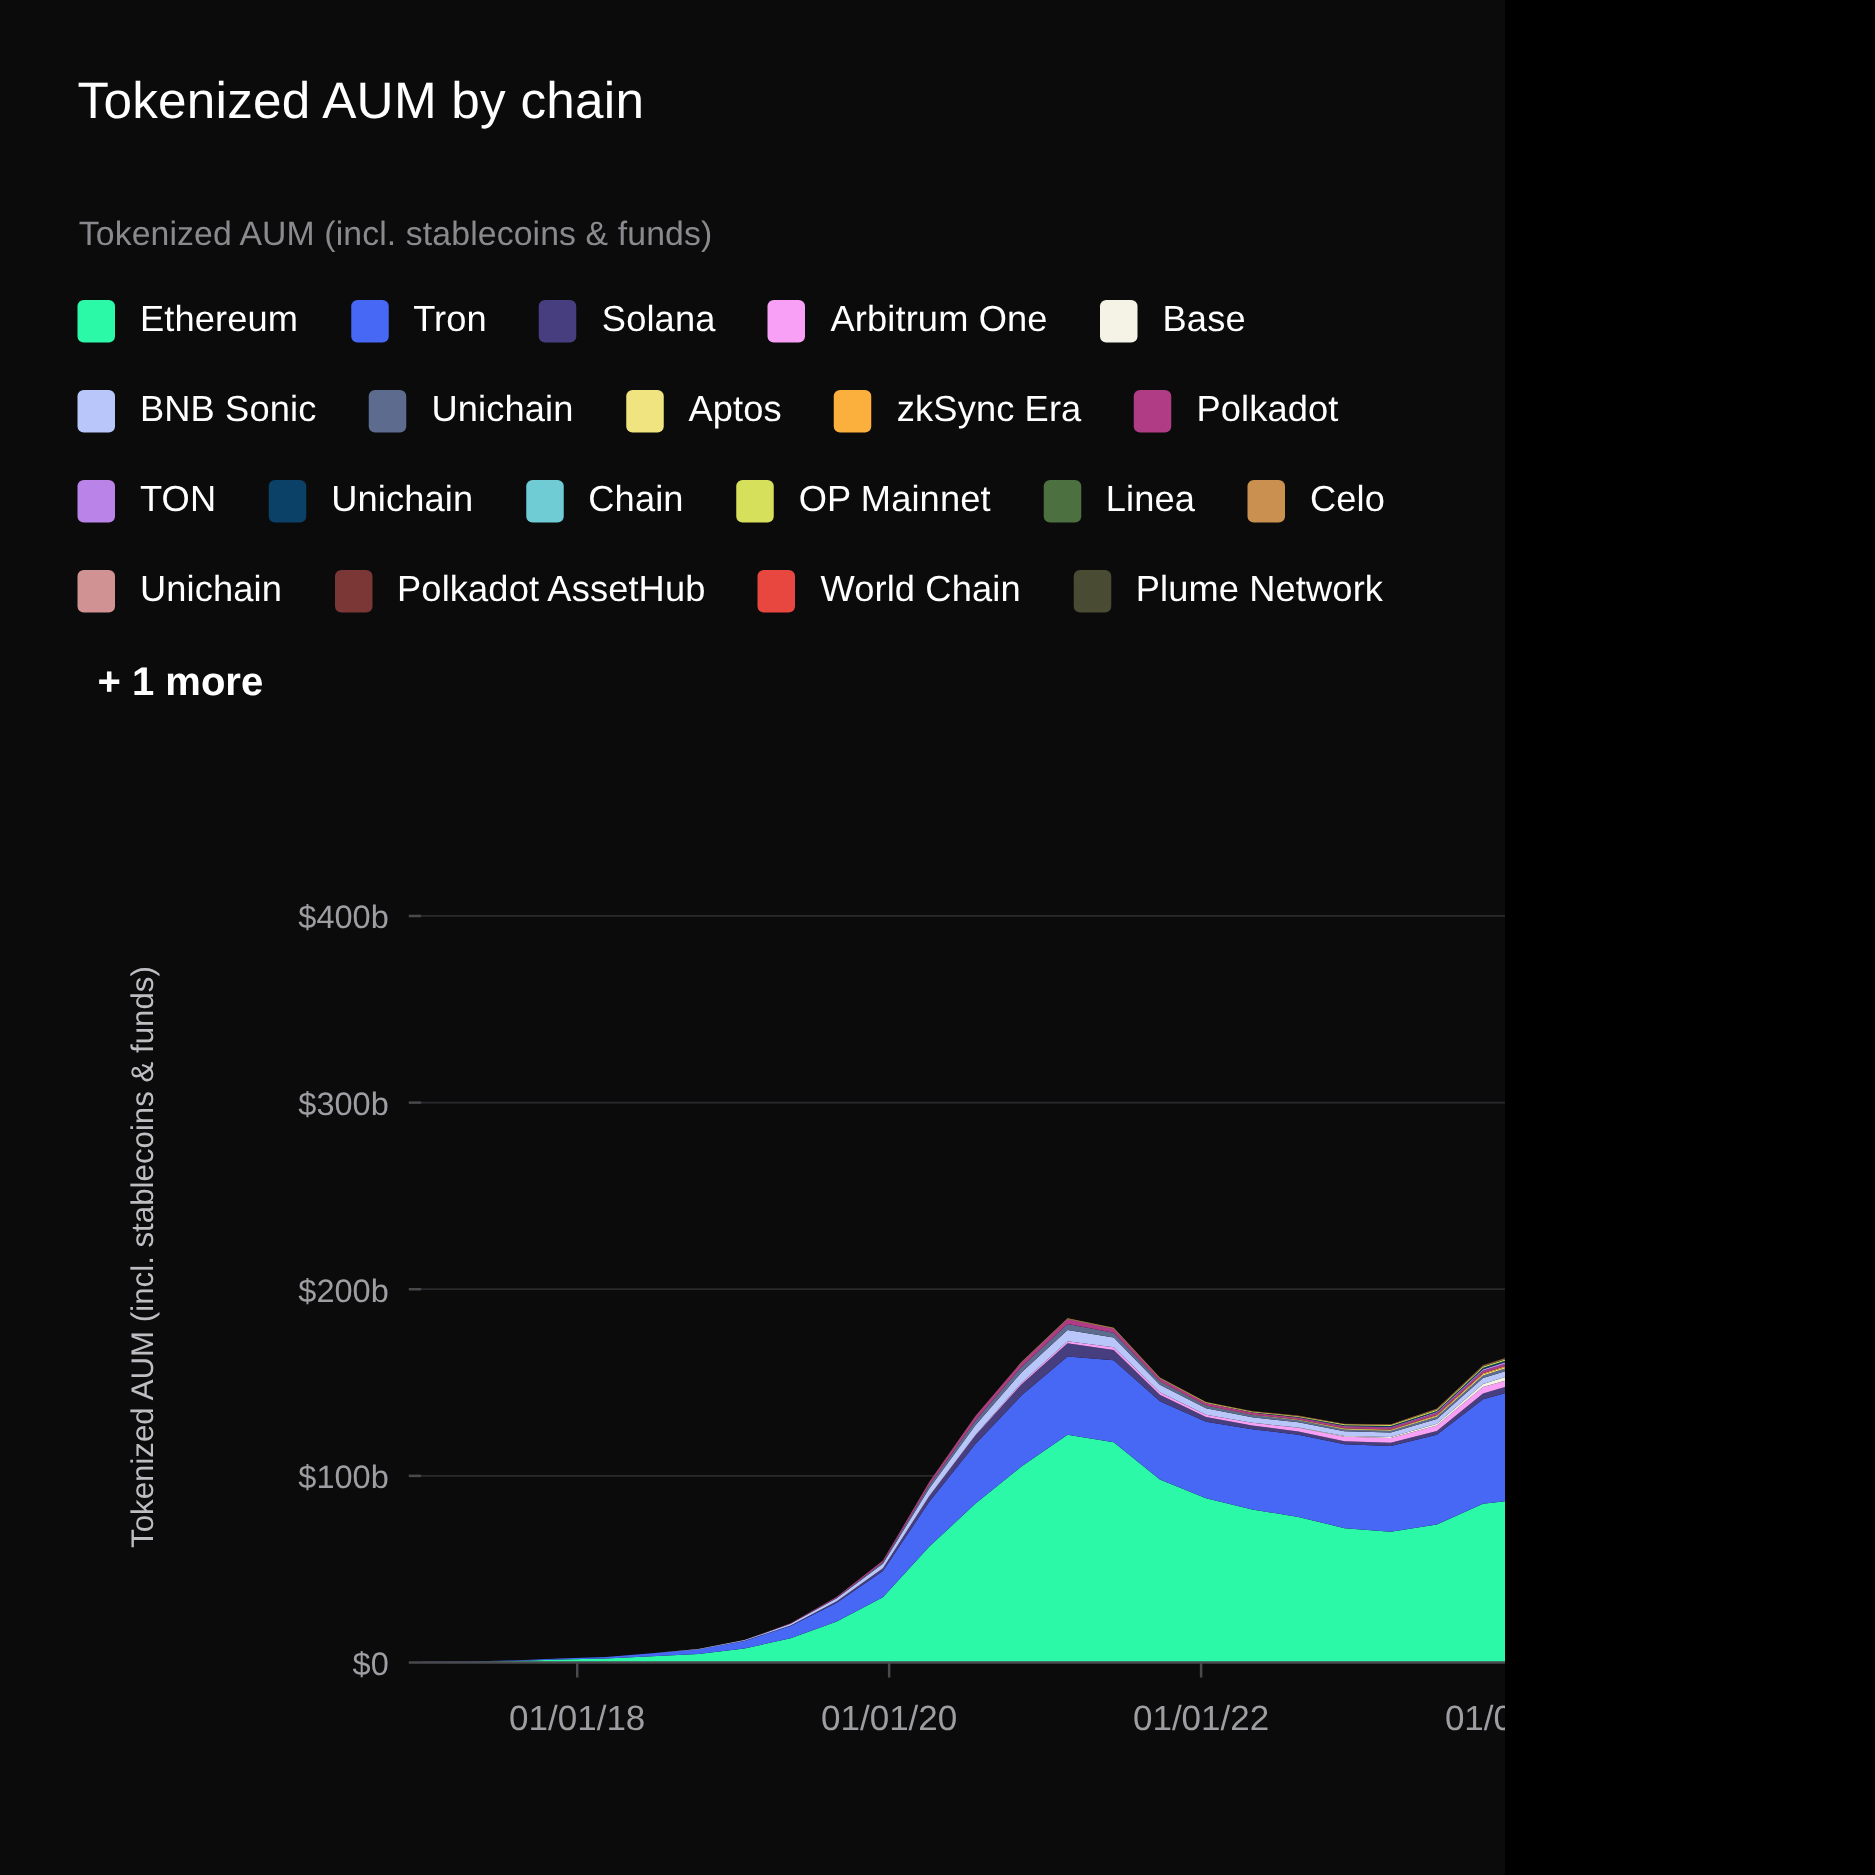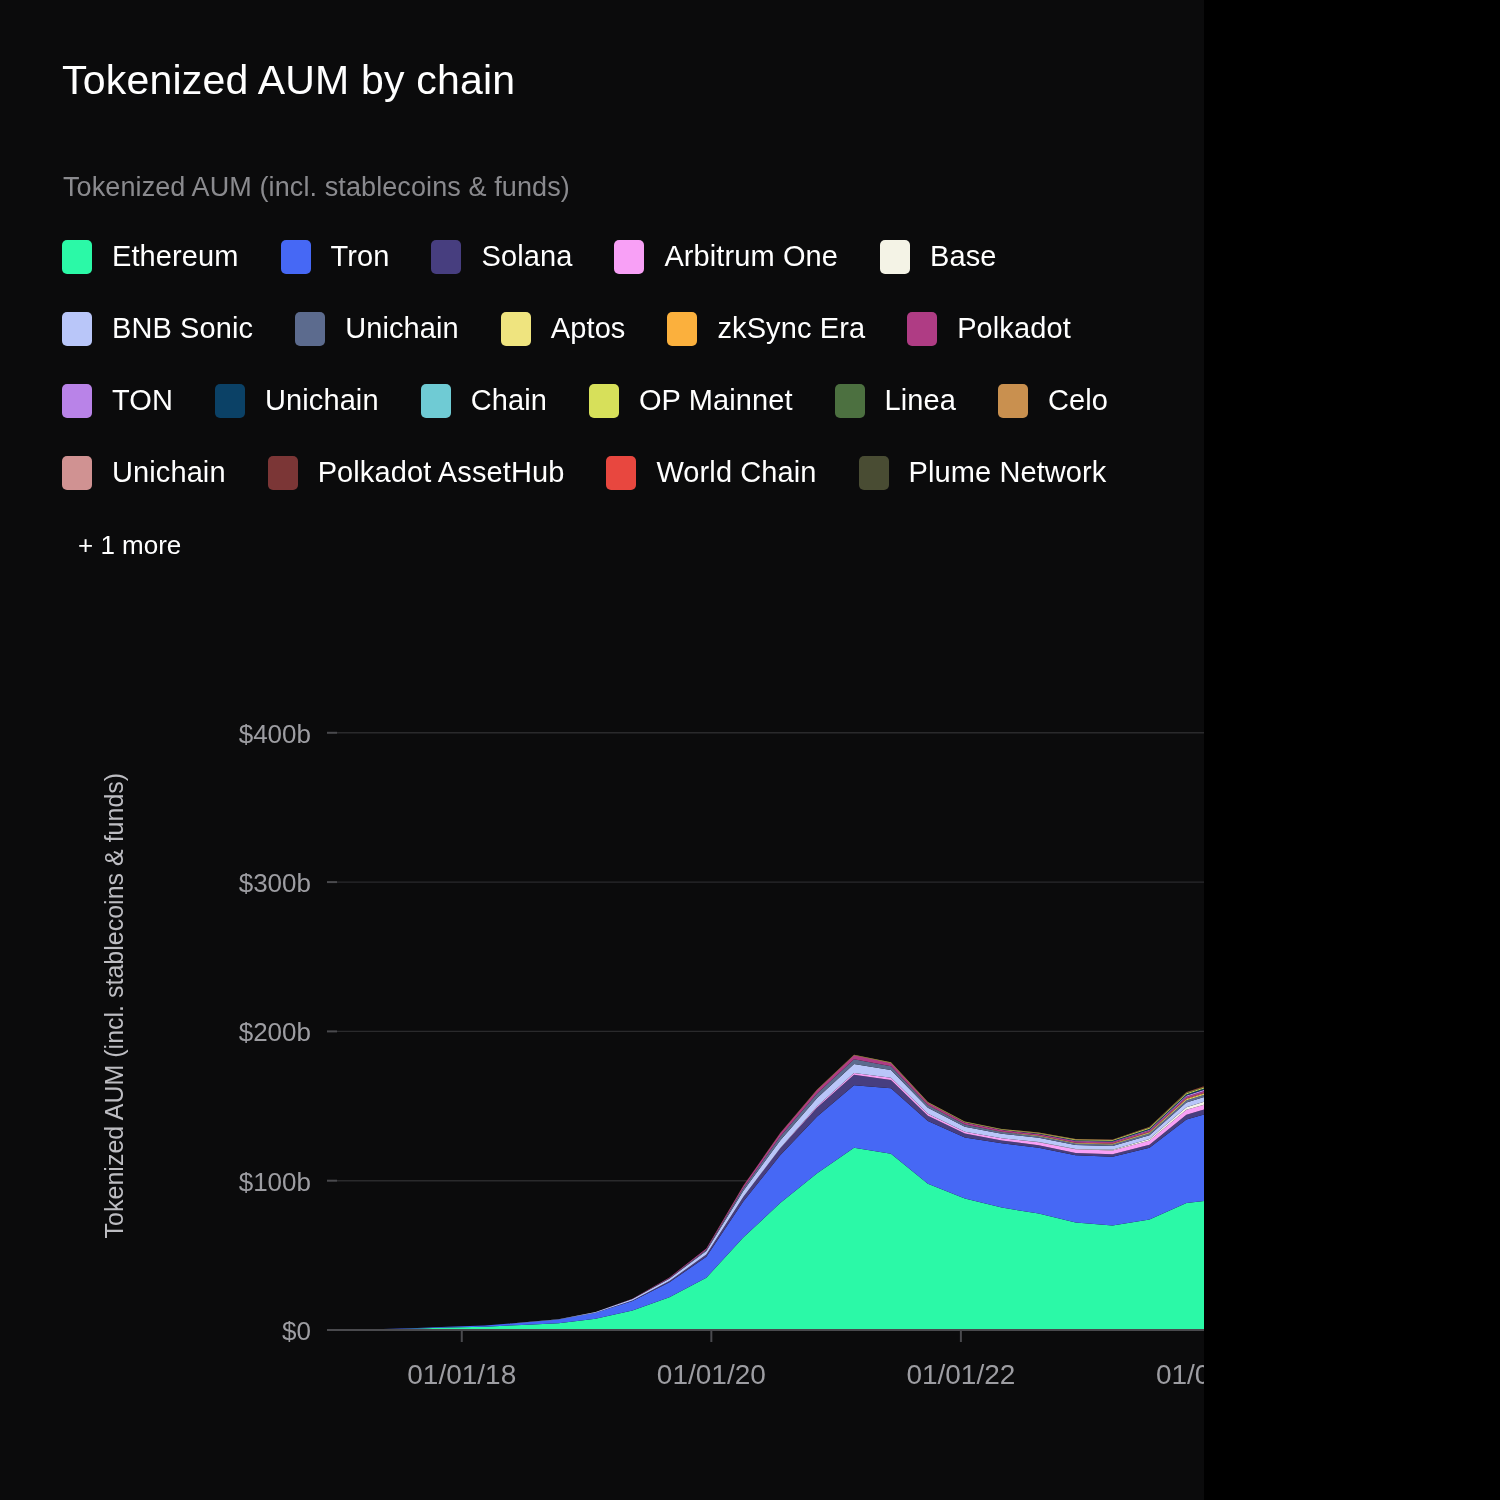--- a/index.html
+++ b/index.html
@@ -73,23 +73,23 @@
     font-size: 29px;
     color: #FFFFFF;
     font-weight: 400;
     letter-spacing: 0.1px;
   }
   #more-row {
     margin-top: 4px;
     padding-left: 16px;
   }
   #more-label {
-    font-size: 26px;
+    font-size: 32px;
     color: #FFFFFF;
-    font-weight: 400;
+    font-weight: 700;
   }
 
   
   #plot-wrap {
     position: absolute;
     left: 0;
     top: 620px;
     width: 1500px;
     height: 800px;
   }

